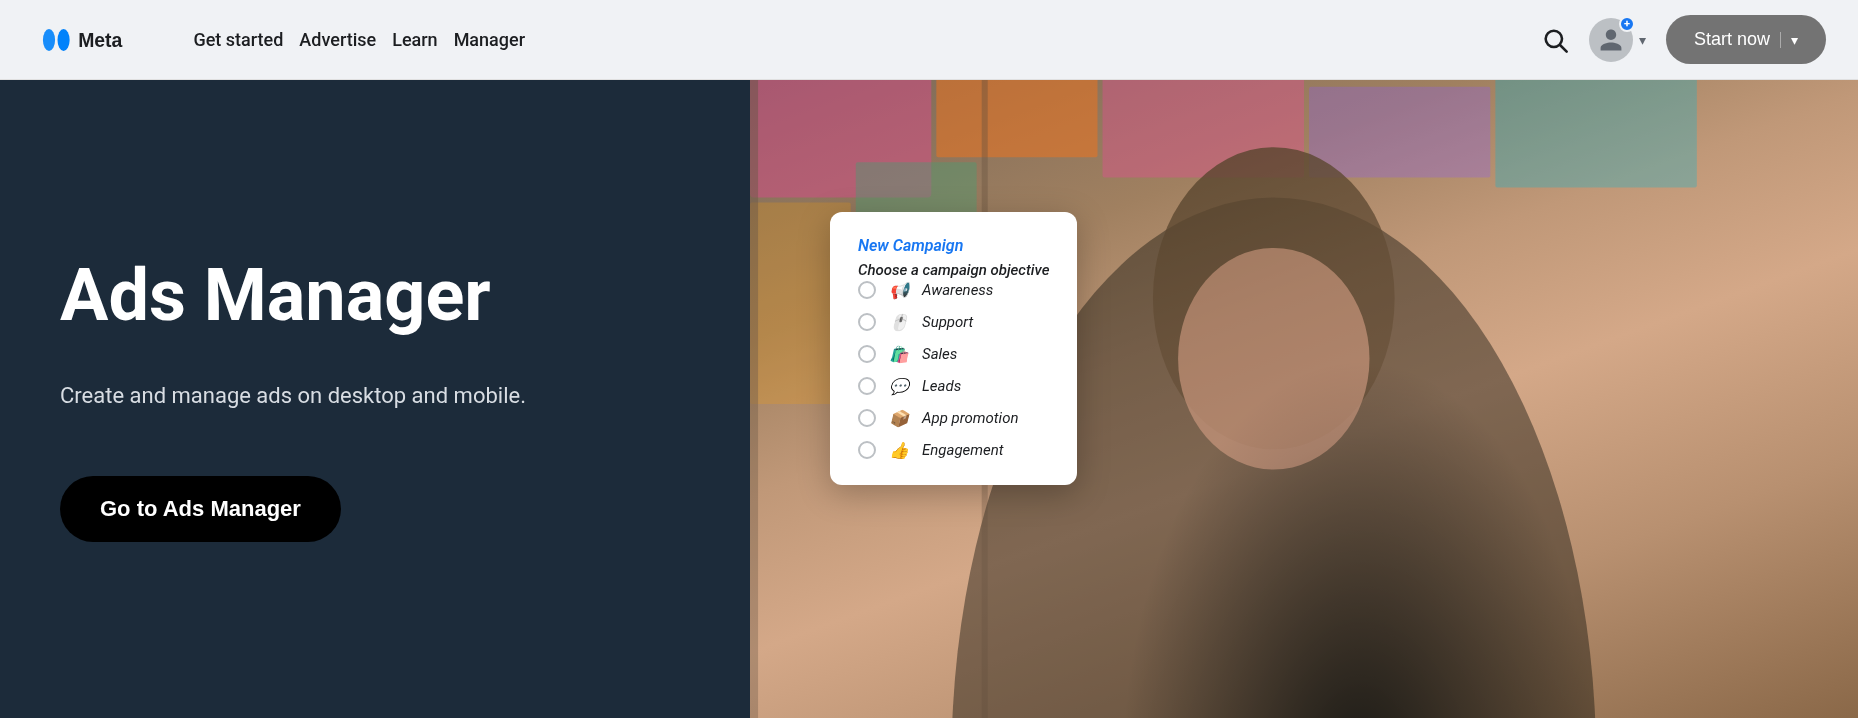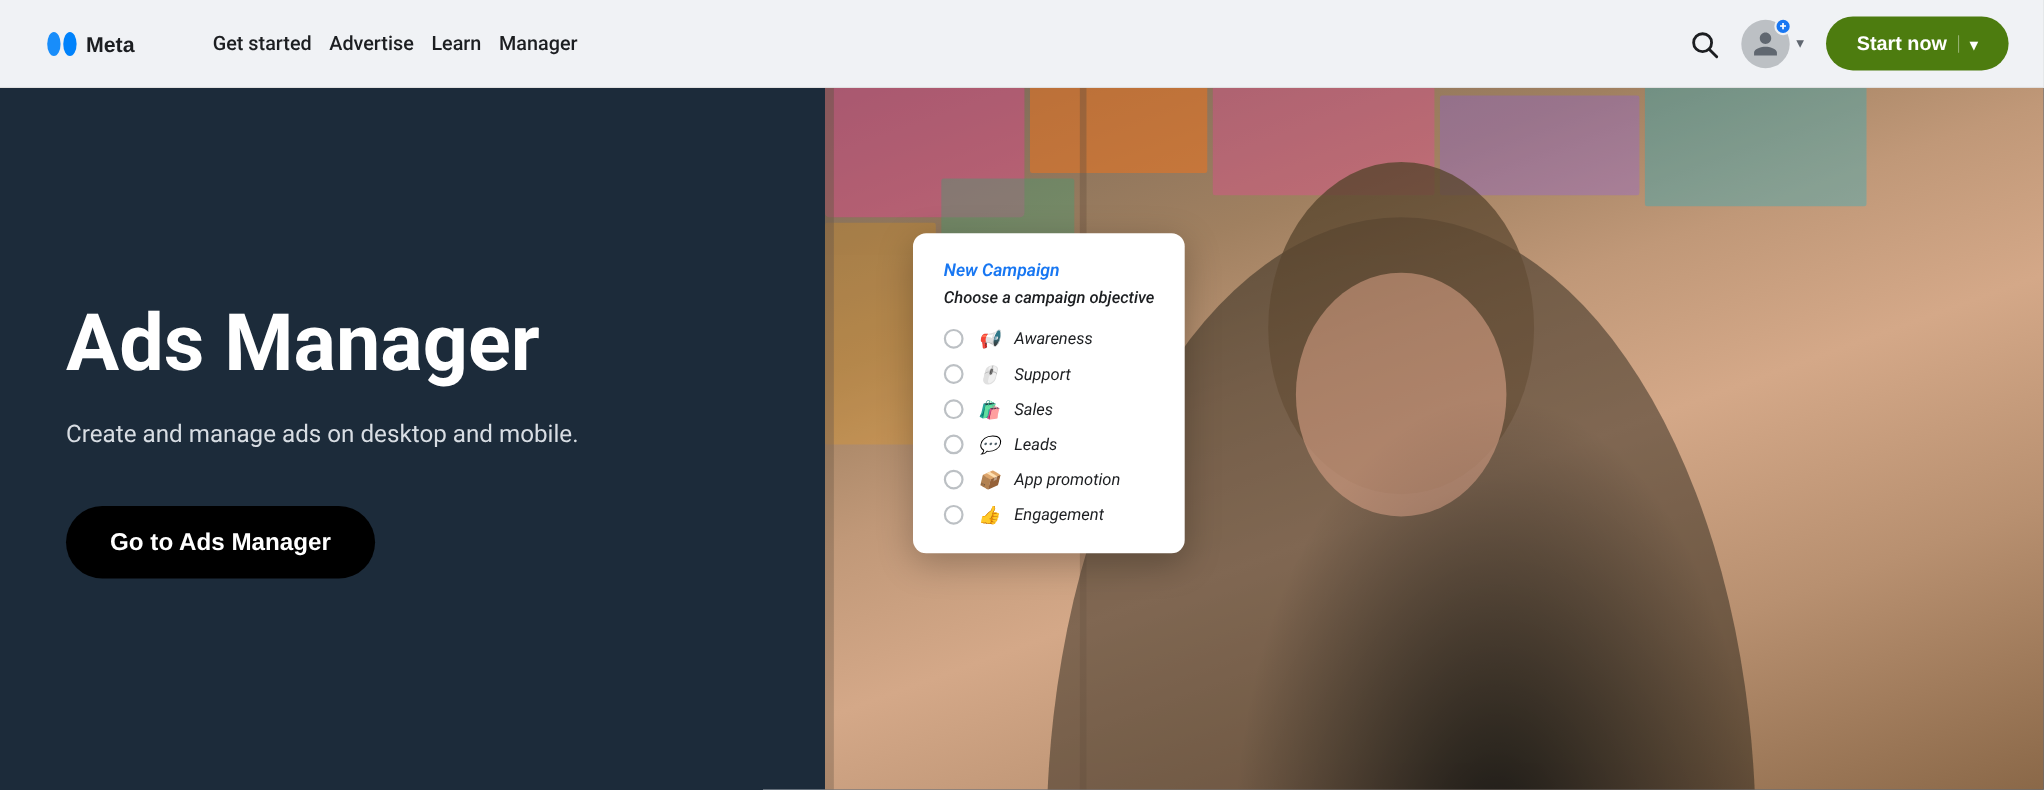--- a/index.html
+++ b/index.html
@@ -73,27 +73,27 @@
       color: white;
       font-size: 11px;
       font-weight: bold;
       border: 2px solid #f0f2f5;
     }
     .chevron-down {
       color: #606770;
       font-size: 14px;
     }
     .start-now-btn {
-      background: #4d7c0f;
+      background: #737373;
       color: white;
       border: none;
       border-radius: 40px;
       padding: 14px 28px;
       font-size: 18px;
-      font-weight: 700;
+      font-weight: 400;
       cursor: pointer;
       display: flex;
       align-items: center;
       gap: 10px;
     }
     .start-now-btn .btn-chevron {
       font-size: 14px;
       border-left: 1px solid rgba(255,255,255,0.4);
       padding-left: 10px;
     }
@@ -106,20 +106,21 @@
       position: relative;
       overflow: hidden;
     }
     .hero-left {
       flex: 0 0 750px;
       display: flex;
       flex-direction: column;
       justify-content: center;
       padding: 80px 60px 80px 60px;
       z-index: 2;
+      gap: 16px;
     }
     .hero-title {
       font-size: 72px;
       font-weight: 700;
       color: #ffffff;
       line-height: 1.1;
       margin-bottom: 28px;
     }
     .hero-subtitle {
       font-size: 22px;
@@ -172,21 +173,20 @@
     .campaign-card-title {
       color: #1877f2;
       font-size: 16px;
       font-weight: 600;
       margin-bottom: 6px;
     }
     .campaign-card-subtitle {
       color: #1c1e21;
       font-size: 15px;
       font-weight: 500;
-      margin-bottom: 18px;
     }
     .campaign-options {
       display: flex;
       flex-direction: column;
       gap: 10px;
     }
     .campaign-option {
       display: flex;
       align-items: center;
       gap: 12px;

